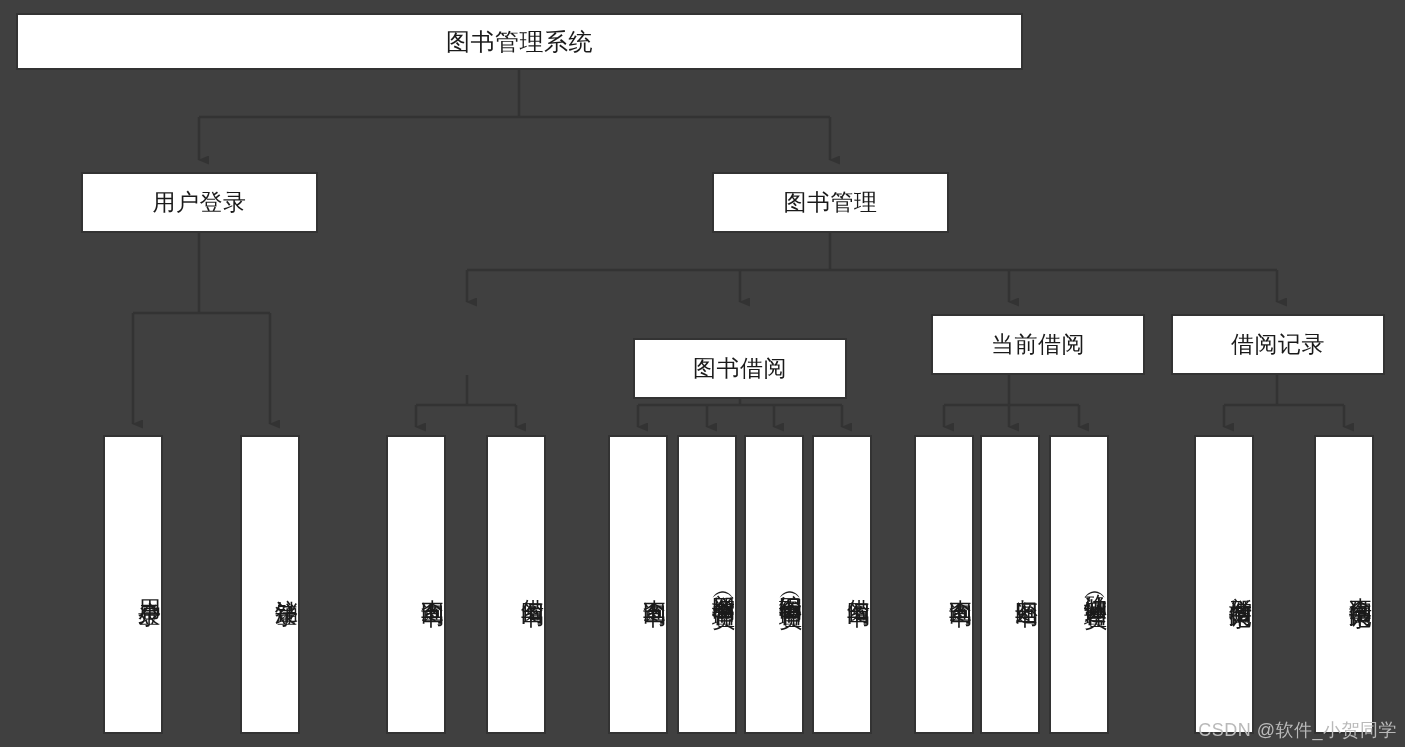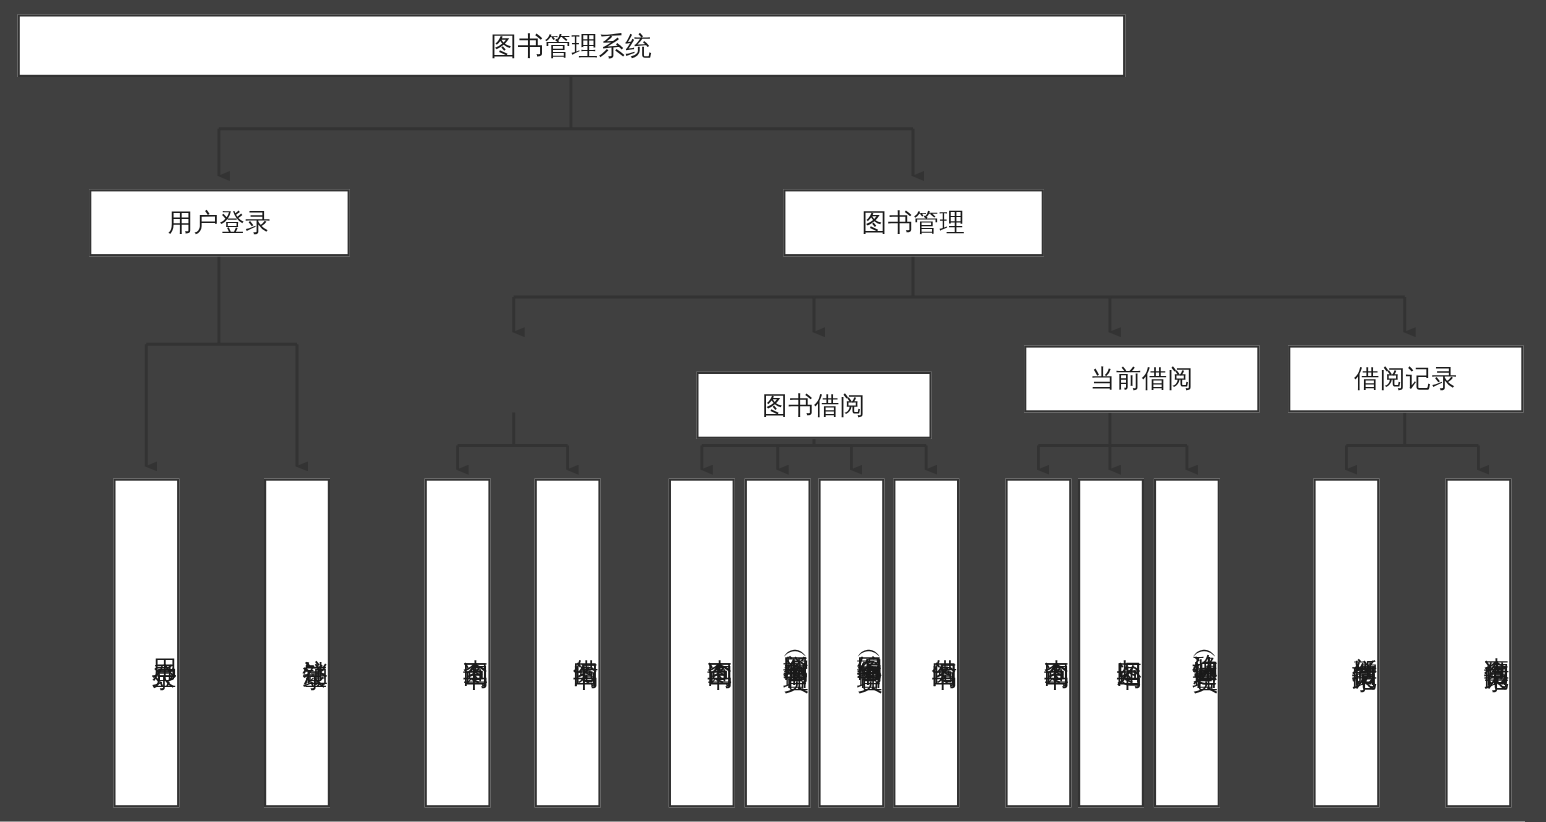--- a/index.html
+++ b/index.html
@@ -202,14 +202,15 @@
   </div>
 
   <div class="node vert" style="left:1194px; top:435px; width:60px; height:299px;">
     <span class="label">新增借阅记录</span>
   </div>
 
   <div class="node vert" style="left:1314px; top:435px; width:60px; height:299px;">
     <span class="label">查询借阅记录</span>
   </div>
 
+  <div class="watermark">CSDN @软件_小贺同学</div>
 
 </div>
 
 </body></html>

